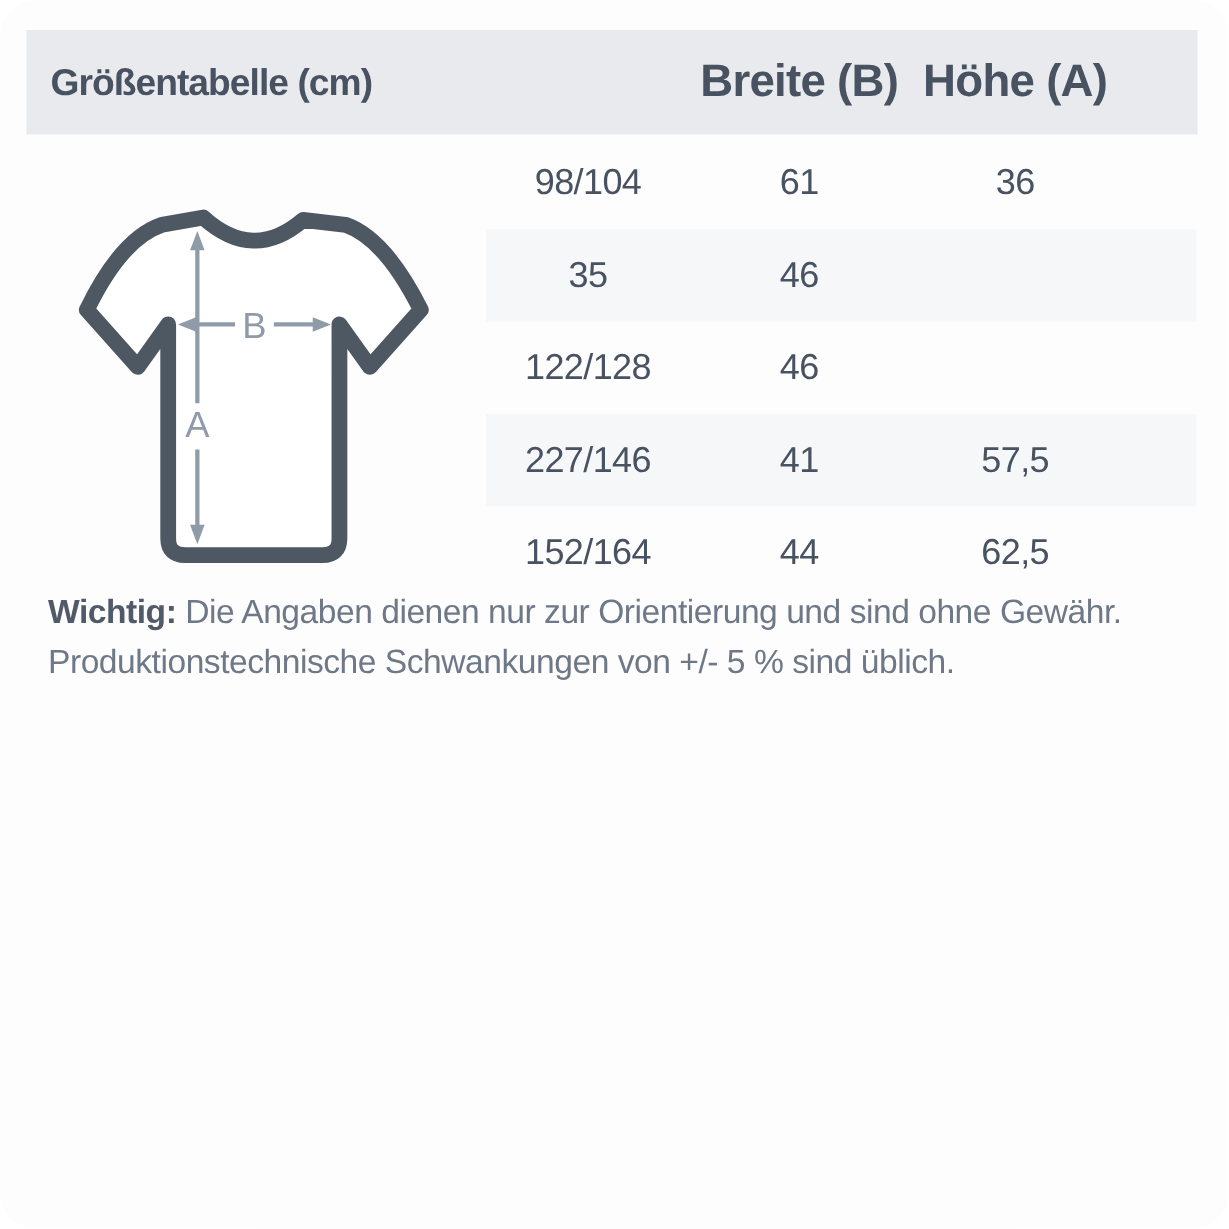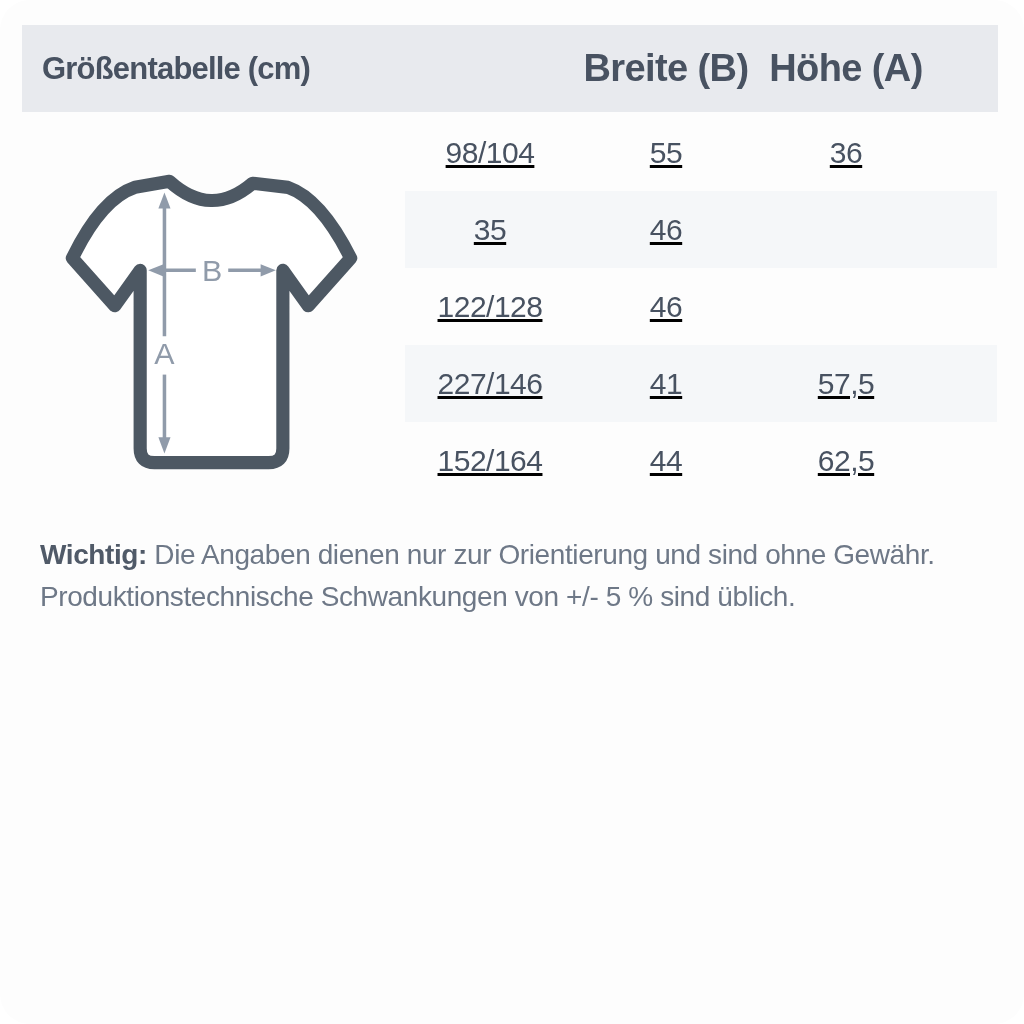--- a/index.html
+++ b/index.html
@@ -34,21 +34,20 @@
 
   
   .rows {
     position: absolute; left: 405px; top: 114px; width: 592px;
   }
   .row {
     height: 77px;
     display: grid;
     grid-template-columns: 170px 182px 178px 62px;
     align-items: center;
-    text-decoration: underline;
   }
   .row:nth-child(even) { background: #f5f7f9; }
   .row .cell {
     text-align: center;
     font-size: 30px; color: #485261;
     letter-spacing: -0.5px;
   }
 
   
   .tshirt-wrap {
@@ -58,41 +57,41 @@
   .tshirt-wrap svg { width: 100%; height: 100%; }
   .shirt-outline { fill: #ffffff; stroke: #4d5863; stroke-width: 13;
                    stroke-linejoin: round; stroke-linecap: round; }
   .measure-line { stroke: #909baa; stroke-width: 3.5; fill: none; }
   .measure-head { fill: #909baa; }
   .measure-label { fill: #909baa; font-size: 30px;
                    font-family: "Liberation Sans", sans-serif; }
 
   
   .note {
-    position: absolute; left: 40px; top: 534px; width: 920px;
+    position: absolute; left: 40px; top: 489px; width: 920px;
     font-size: 28px; line-height: 42px; color: #6e7887;
     letter-spacing: -0.4px;
   }
   .note .bold { font-weight: bold; color: #505a68; }
 </style>
 </head>
 <body>
 
 <div class="stage">
 
   <div class="header-bar">
     <div class="header-title">Größentabelle (cm)</div>
     <div class="header-col breite">Breite (B)</div>
     <div class="header-col hoehe">Höhe (A)</div>
   </div>
 
   <div class="rows">
     <div class="row">
       <div class="cell">98/104</div>
-      <div class="cell">55</div>
+      <div class="cell">61</div>
       <div class="cell">36</div>
       <div class="cell"></div>
     </div>
     <div class="row">
       <div class="cell">35</div>
       <div class="cell">46</div>
       <div class="cell"></div>
     </div>
     <div class="row">
       <div class="cell">122/128</div>

